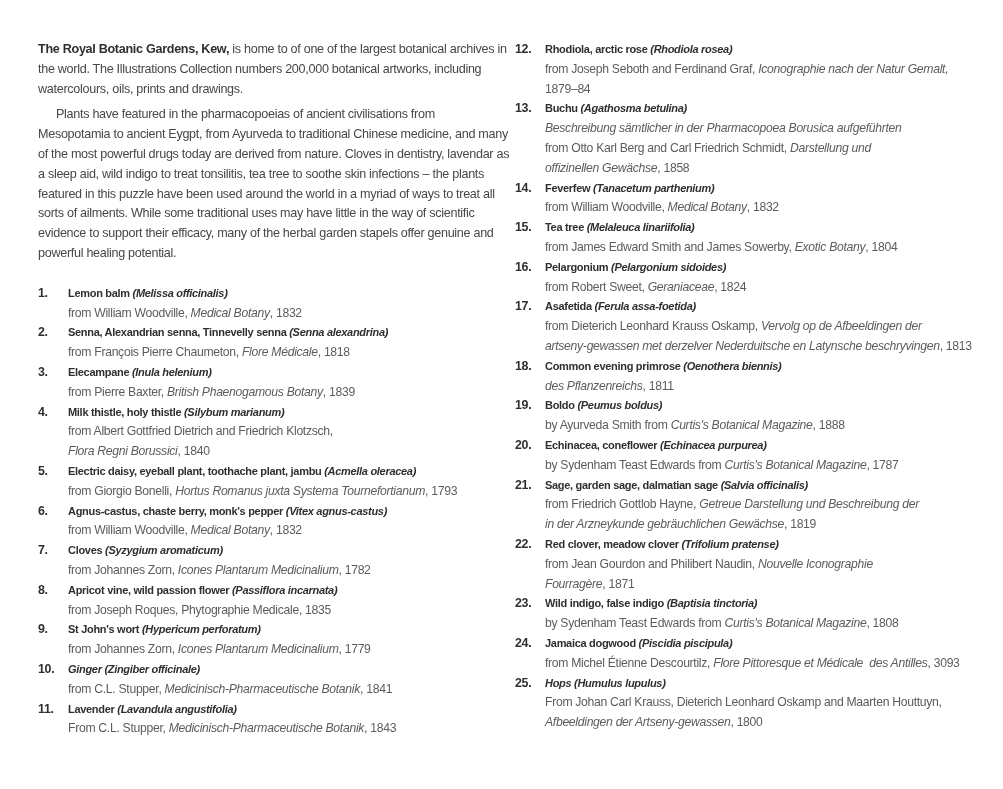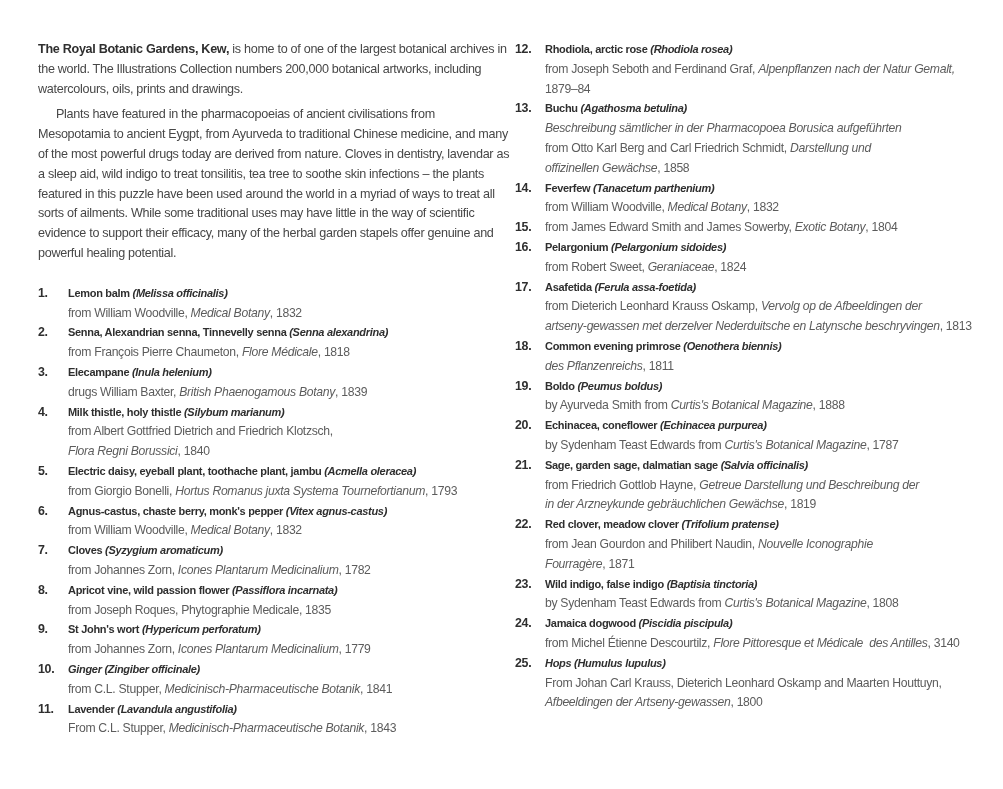--- a/index.html
+++ b/index.html
@@ -57,21 +57,21 @@
           <span class="num">2.</span>
           <div class="body">
             <div class="title"><span class="common">Senna, Alexandrian senna, Tinnevelly senna </span><span class="latin">(Senna alexandrina)</span></div>
             <div class="line"><span>from François Pierre Chaumeton, </span><span class="it">Flore Médicale</span><span>, 1818</span></div>
           </div>
         </div>
         <div class="item">
           <span class="num">3.</span>
           <div class="body">
             <div class="title"><span class="common">Elecampane </span><span class="latin">(Inula helenium)</span></div>
-            <div class="line"><span>drugs William Baxter, </span><span class="it">British Phaenogamous Botany</span><span>, 1839</span></div>
+            <div class="line"><span>from Pierre Baxter, </span><span class="it">British Phaenogamous Botany</span><span>, 1839</span></div>
           </div>
         </div>
         <div class="item">
           <span class="num">4.</span>
           <div class="body">
             <div class="title"><span class="common">Milk thistle, holy thistle </span><span class="latin">(Silybum marianum)</span></div>
             <div class="line"><span>from Albert Gottfried Dietrich and Friedrich Klotzsch,</span></div>
             <div class="line"><span class="it">Flora Regni Borussici</span><span>, 1840</span></div>
           </div>
         </div>
@@ -126,21 +126,21 @@
         </div>
       </div>
   </div>
 
   <div class="col col-right">
     <div class="list" id="list-right">
         <div class="item">
           <span class="num">12.</span>
           <div class="body">
             <div class="title"><span class="common">Rhodiola, arctic rose </span><span class="latin">(Rhodiola rosea)</span></div>
-            <div class="line"><span>from Joseph Seboth and Ferdinand Graf, </span><span class="it">Alpenpflanzen nach der Natur Gemalt,</span></div>
+            <div class="line"><span>from Joseph Seboth and Ferdinand Graf, </span><span class="it">Iconographie nach der Natur Gemalt,</span></div>
             <div class="line"><span>1879–84</span></div>
           </div>
         </div>
         <div class="item">
           <span class="num">13.</span>
           <div class="body">
             <div class="title"><span class="common">Buchu </span><span class="latin">(Agathosma betulina)</span></div>
             <div class="line"><span class="it">Beschreibung sämtlicher in der Pharmacopoea Borusica aufgeführten</span></div>
             <div class="line"><span>from Otto Karl Berg and Carl Friedrich Schmidt, </span><span class="it">Darstellung und</span></div>
             <div class="line"><span class="it">offizinellen Gewächse</span><span>, 1858</span></div>
@@ -149,20 +149,21 @@
         <div class="item">
           <span class="num">14.</span>
           <div class="body">
             <div class="title"><span class="common">Feverfew </span><span class="latin">(Tanacetum parthenium)</span></div>
             <div class="line"><span>from William Woodville, </span><span class="it">Medical Botany</span><span>, 1832</span></div>
           </div>
         </div>
         <div class="item">
           <span class="num">15.</span>
           <div class="body">
+            <div class="title"><span class="common">Tea tree </span><span class="latin">(Melaleuca linariifolia)</span></div>
             <div class="line"><span>from James Edward Smith and James Sowerby, </span><span class="it">Exotic Botany</span><span>, 1804</span></div>
           </div>
         </div>
         <div class="item">
           <span class="num">16.</span>
           <div class="body">
             <div class="title"><span class="common">Pelargonium </span><span class="latin">(Pelargonium sidoides)</span></div>
             <div class="line"><span>from Robert Sweet, </span><span class="it">Geraniaceae</span><span>, 1824</span></div>
           </div>
         </div>
@@ -215,21 +216,21 @@
           <span class="num">23.</span>
           <div class="body">
             <div class="title"><span class="common">Wild indigo, false indigo </span><span class="latin">(Baptisia tinctoria)</span></div>
             <div class="line"><span>by Sydenham Teast Edwards from </span><span class="it">Curtis's Botanical Magazine</span><span>, 1808</span></div>
           </div>
         </div>
         <div class="item">
           <span class="num">24.</span>
           <div class="body">
             <div class="title"><span class="common">Jamaica dogwood </span><span class="latin">(Piscidia piscipula)</span></div>
-            <div class="line"><span>from Michel Étienne Descourtilz, </span><span class="it">Flore Pittoresque et Médicale  des Antilles</span><span>, 3140</span></div>
+            <div class="line"><span>from Michel Étienne Descourtilz, </span><span class="it">Flore Pittoresque et Médicale  des Antilles</span><span>, 3093</span></div>
           </div>
         </div>
         <div class="item">
           <span class="num">25.</span>
           <div class="body">
             <div class="title it"><span class="common">Hops </span><span class="latin">(Humulus lupulus)</span></div>
             <div class="line"><span>From Johan Carl Krauss, Dieterich Leonhard Oskamp and Maarten Houttuyn,</span></div>
             <div class="line"><span class="it">Afbeeldingen der Artseny-gewassen</span><span>, 1800</span></div>
           </div>
         </div>

